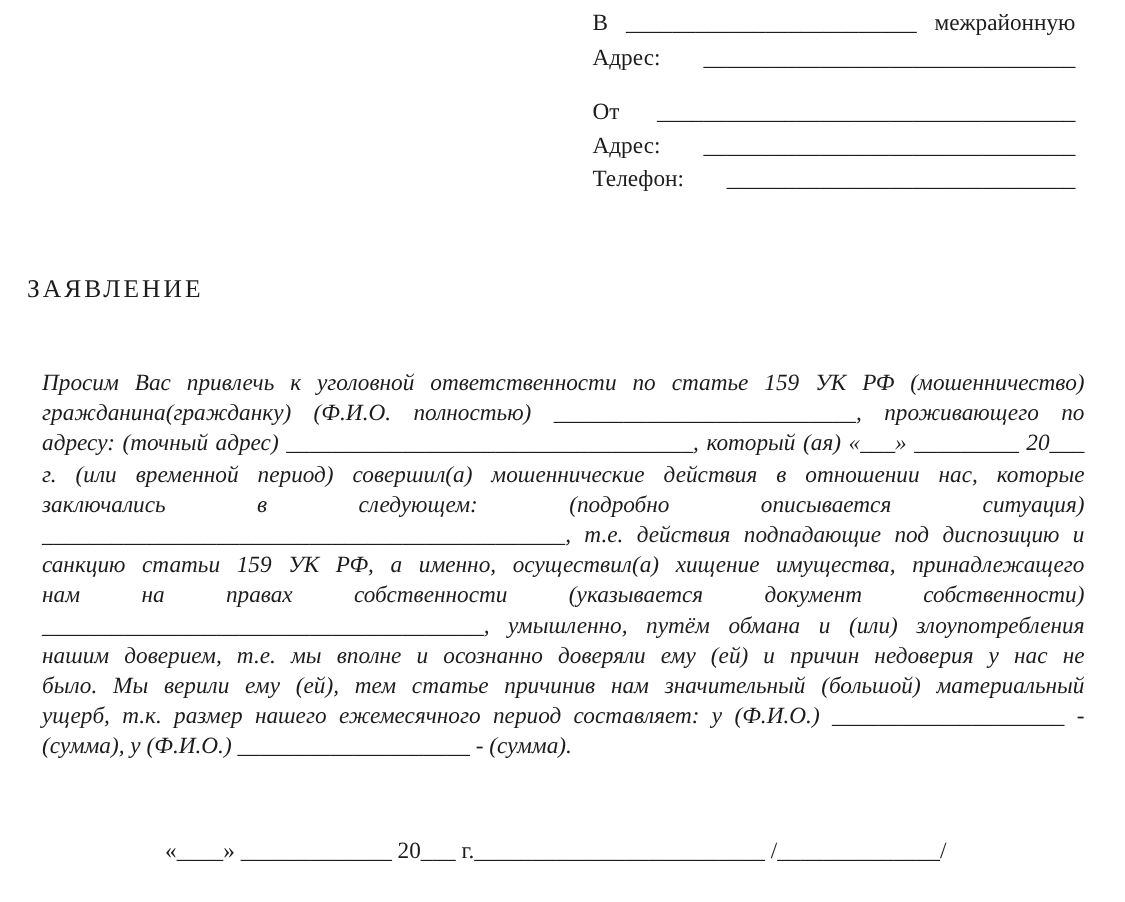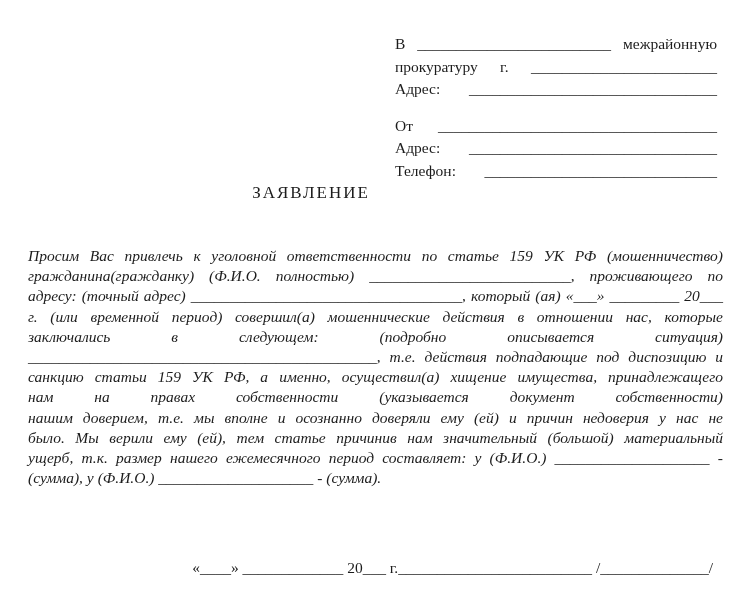--- a/index.html
+++ b/index.html
@@ -11,40 +11,39 @@
       position: relative;
       width: 750px;
       height: 601px;
       background: #ffffff;
       font-family: "Liberation Serif", "DejaVu Serif", serif;
       color: #1c1c1c;
       overflow: hidden;
     }
     .header-block {
       position: absolute;
-      top: 33px;
+      top: 5px;
       right: 33px;
       width: 322px;
       font-size: 15.5px;
       line-height: 22.5px;
     }
     .header-line {
       text-align: justify;
       text-align-last: justify;
       white-space: normal;
     }
     .header-gap {
       height: 14px;
     }
     .doc-title {
       position: absolute;
       top: 183px;
-      left: 8px;
+      left: 18px;
       width: 606px;
-      text-align: center;
       font-size: 17px;
       letter-spacing: 2px;
     }
     .body-block {
       position: absolute;
       top: 246px;
       left: 28px;
       width: 695px;
       font-size: 15.5px;
       line-height: 20.2px;
@@ -57,51 +56,51 @@
     .body-line.last-line {
       text-align: center;
       text-align-last: left;
     }
     .footer-row {
       position: absolute;
       top: 558px;
       left: 28px;
       right: 37px;
       display: flex;
-      justify-content: flex-end;
+      justify-content: center;
       font-size: 15.5px;
       line-height: 20px;
     }
   </style>
 </head>
 <body>
 
 <div class="page">
 
   <div class="header-block">
     <div class="header-line">В _________________________ межрайонную</div>
-    <div class="header-line">прокуратуру г. ________________________</div>
     <div class="header-line">Адрес: ________________________________</div>
     <div class="header-gap"></div>
     <div class="header-line">От ____________________________________</div>
     <div class="header-line">Адрес: ________________________________</div>
     <div class="header-line">Телефон: ______________________________</div>
   </div>
 
   <div class="doc-title">ЗАЯВЛЕНИЕ</div>
 
   <div class="body-block">
     <div class="body-line">Просим Вас привлечь к уголовной ответственности по статье 159 УК РФ (мошенничество)</div>
     <div class="body-line">гражданина(гражданку) (Ф.И.О. полностью) __________________________, проживающего по</div>
     <div class="body-line">адресу: (точный адрес) ___________________________________, который (ая) «___» _________ 20___</div>
     <div class="body-line">г. (или временной период) совершил(а) мошеннические действия в отношении нас, которые</div>
     <div class="body-line">заключались в следующем: (подробно описывается ситуация)</div>
     <div class="body-line">_____________________________________________, т.е. действия подпадающие под диспозицию и</div>
     <div class="body-line">санкцию статьи 159 УК РФ, а именно, осуществил(а) хищение имущества, принадлежащего</div>
     <div class="body-line">нам на правах собственности (указывается документ собственности)</div>
+    <div class="body-line">______________________________________, умышленно, путём обмана и (или) злоупотребления</div>
     <div class="body-line">нашим доверием, т.е. мы вполне и осознанно доверяли ему (ей) и причин недоверия у нас не</div>
     <div class="body-line">было. Мы верили ему (ей), тем статье причинив нам значительный (большой) материальный</div>
     <div class="body-line">ущерб, т.к. размер нашего ежемесячного период составляет: у (Ф.И.О.) ____________________ -</div>
     <div class="body-line last-line">(сумма), у (Ф.И.О.) ____________________ - (сумма).</div>
   </div>
 
   <div class="footer-row">
     <span>«____» _____________ 20___ г.</span>
     <span>_________________________ /______________/</span>
   </div>

